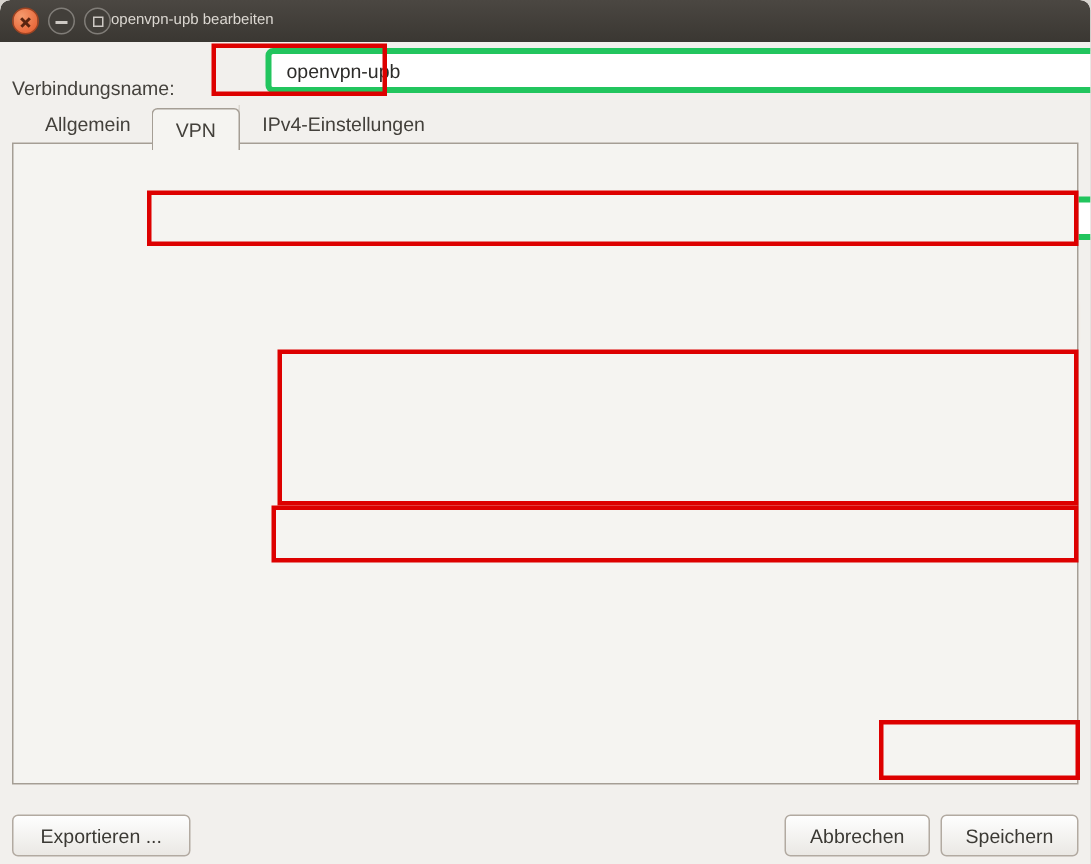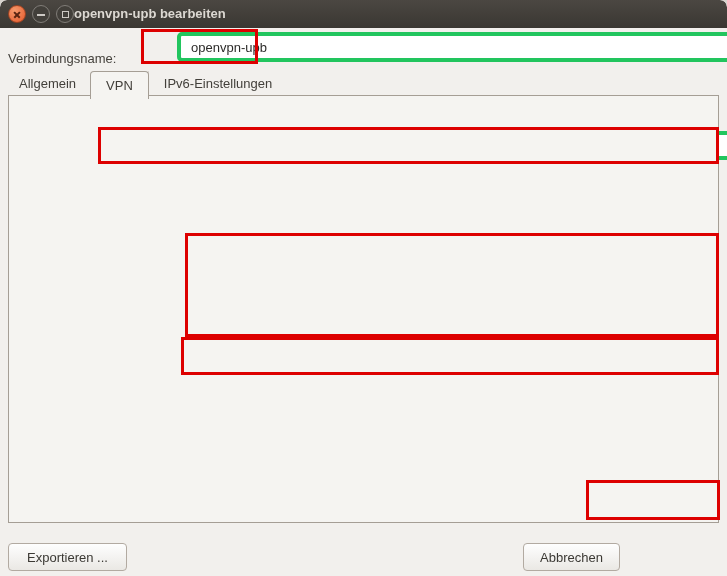--- a/index.html
+++ b/index.html
@@ -19,30 +19,30 @@
   .winbtn { position:absolute; top:5px; width:18px; height:18px; border-radius:50%; }
   .winbtn.close { left:8px;  background:radial-gradient(circle at 35% 30%, #f59a6d, #e4582a); border:1px solid #9e4423; }
   .winbtn.minmax { background:#423f3a; border:1px solid #807d78; }
   .winbtn.min { left:32px; } .winbtn.max { left:56px; }
   .glyph-x { position:absolute; left:4px; top:8px; width:8px; height:1.8px; background:#5a2410; transform:rotate(45deg); }
   .glyph-x2{ position:absolute; left:4px; top:8px; width:8px; height:1.8px; background:#5a2410; transform:rotate(-45deg); }
   .glyph-min { position:absolute; left:4px; top:8px; width:8px; height:1.6px; background:#cdc9c4; }
   .glyph-max { position:absolute; left:5px; top:5px; width:7px; height:7px; border:1.6px solid #cdc9c4; }
   .title-text {
     position:absolute; left:74px; top:0; line-height:28px;
-    font-weight:bold; color:#dcd8d2; font-size:13px;
+    font-weight:normal; color:#dcd8d2; font-size:10px;
   }
   
   .field-label { position:absolute; line-height:30px; color:#45423d;margin-top:12px; }
   .text-input {
     position:absolute; background:#ffffff; border:4px solid #22c55e; border-radius:5px;
     font-family:inherit; font-size:13px; color:#2d2c2a; padding:0 10px; outline:none;margin-left:32px;
   }
   
-  .tabbar { position:absolute; left:4px; top:70px; height:26px; display:flex; align-items:center; z-index:3; }
+  .tabbar { position:absolute; left:15px; top:70px; height:26px; display:flex; align-items:flex-start; z-index:3; }
   .tab {
     height:25px; line-height:25px; padding:0 15px; color:#43403b;
     border-left:1px solid #dbd7d1; cursor:default;
   }
   .tab:first-child { border-left:none; }
   .tab.active {
     height:28px; line-height:28px; background:#f5f4f1;
     border:1px solid #a59e95; border-bottom:none; border-radius:4px 4px 0 0;
     margin:0 -1px; position:relative; top:2px;
   }
@@ -120,21 +120,21 @@
     </div>
     <span class="title-text">openvpn-upb bearbeiten</span>
   </div>
 
   <span class="field-label" style="left:8px; top:32px;">Verbindungsname:</span>
   <input class="text-input" style="left: 145px; top: 32px; width: 573px; height: 30px;" value="openvpn-upb">
 
   <div class="tabbar">
     <div class="tab"><span>Allgemein</span></div>
     <div class="tab active"><span>VPN</span></div>
-    <div class="tab"><span>IPv6-Einstellungen</span></div>
+    <div class="tab"><span>IPv4-Einstellungen</span></div>
   </div>
 
   <div class="panel"></div>
 
   <span class="section-head" style="left:20px; top:106px;">General</span>
   <span class="field-label" style="left:35px; top:131px; line-height:29px;">Gateway:</span>
   <input class="text-input" style="left: 104px; top: 131px; width: 611px; height: 29px;" value="openvpn.uni-paderborn.de">
 
   <span class="section-head" style="left:20px; top:176px;">Authentication</span>
 
@@ -221,20 +221,23 @@
     </span>
     <span>Advanced...</span>
   </button>
 
   <button class="gtk-btn" style="left:8px; top:543px; width:119px; height:28px;">
     <span>Exportieren ...</span>
   </button>
   <button class="gtk-btn" style="left:523px; top:543px; width:97px; height:28px;">
     <span>Abbrechen</span>
   </button>
+  <button class="gtk-btn" style="left:627px; top:543px; width:92px; height:28px;">
+    <span>Speichern</span>
+  </button>
 
   <div class="annot" style="left:141px; top:29px;  width:117px; height:35px;"></div>
   <div class="annot" style="left:98px;  top:127px; width:621px; height:37px;"></div>
   <div class="annot" style="left:185px; top:233px; width:534px; height:104px;"></div>
   <div class="annot" style="left:181px; top:337px; width:538px; height:38px;"></div>
   <div class="annot" style="left:586px; top:480px; width:134px; height:40px;"></div>
 
 </div>
 
 </body></html>

